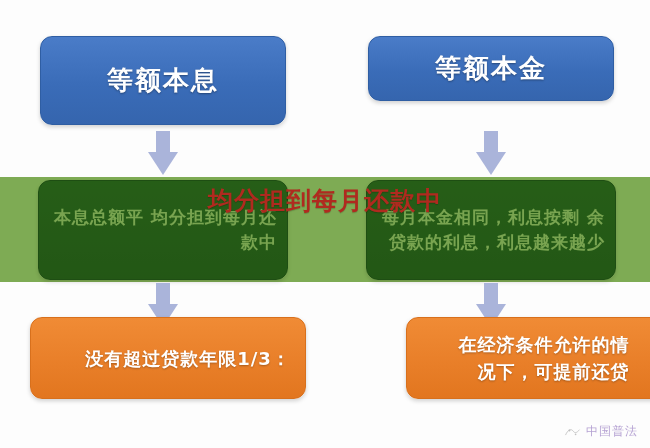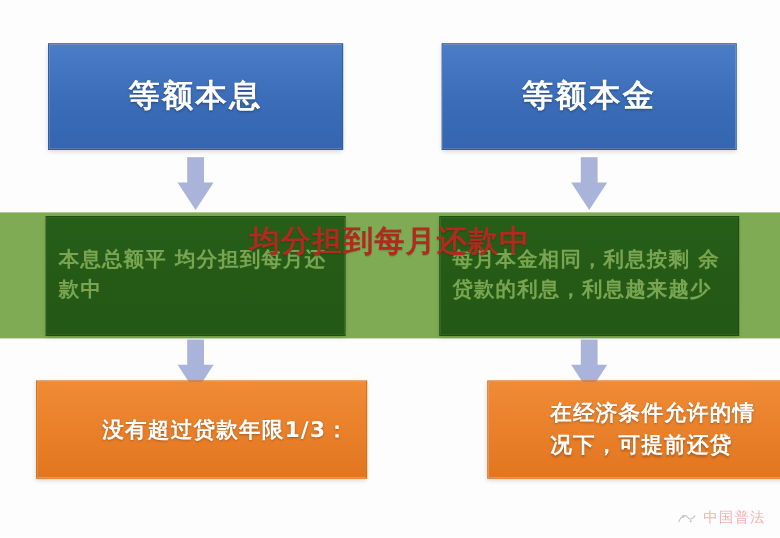--- a/index.html
+++ b/index.html
@@ -15,22 +15,22 @@
     background:#fdfdfd;
     overflow:hidden;
   }
 
   
   .box{
     position:absolute;
     display:flex;
     align-items:center;
     justify-content:center;
-    text-align:left;
-    border-radius:0;
+    text-align:right;
+    border-radius:12px;
     box-sizing:border-box;
     line-height:1.22;
   }
   .box-blue{
     background:linear-gradient(180deg,#4a7cc8 0%,#3a6cb8 55%,#3565ae 100%);
     border:1px solid #2f5ea3;
     color:#ffffff;
     font-weight:bold;
     font-size:26px;
     letter-spacing:2px;
@@ -56,21 +56,21 @@
     font-size:18px;
     letter-spacing:1px;
     line-height:1.5;
     text-shadow:0 1px 2px rgba(0,0,0,.28);
     box-shadow:0 2px 4px rgba(0,0,0,.18);
     padding:4px 8px;
   }
 
   
   #box-blue-left   {left:40px;  top:36px;  width:246px; height:89px;}
-  #box-blue-right  {left:368px; top:36px;  width:246px; height:89px;}
+  #box-blue-right  {left:368px; top:36px;  width:246px; height:65px;}
   #box-green-left  {left:38px;  top:180px; width:250px; height:100px;}
   #box-green-right {left:366px; top:180px; width:250px; height:100px;}
   #box-orange-left {left:30px;  top:317px; width:276px; height:82px;padding-left:48px;}
   #box-orange-right{left:358px; top:317px; width:276px; height:82px;margin-left:48px;}
 
   
   .arrow{
     position:absolute;
     width:30px;height:44px;
   }
@@ -112,21 +112,21 @@
   #promo-text .l2{display:block;}
 
   
   #watermark{
     position:absolute;
     right:12px;bottom:8px;
     display:flex;align-items:center;gap:5px;
     opacity:.42;
   }
   #watermark .wm-label{
-    font-size:12px;color:#ef4444;letter-spacing:1px;
+    font-size:12px;color:#4c1d95;letter-spacing:1px;
   }
   .wm-mark{width:17px;height:14px;display:block;}
 </style>
 </head>
 <body>
 
 <div id="stage">
 
   <div class="box box-blue" id="box-blue-left">
     <span>等额本息</span>

